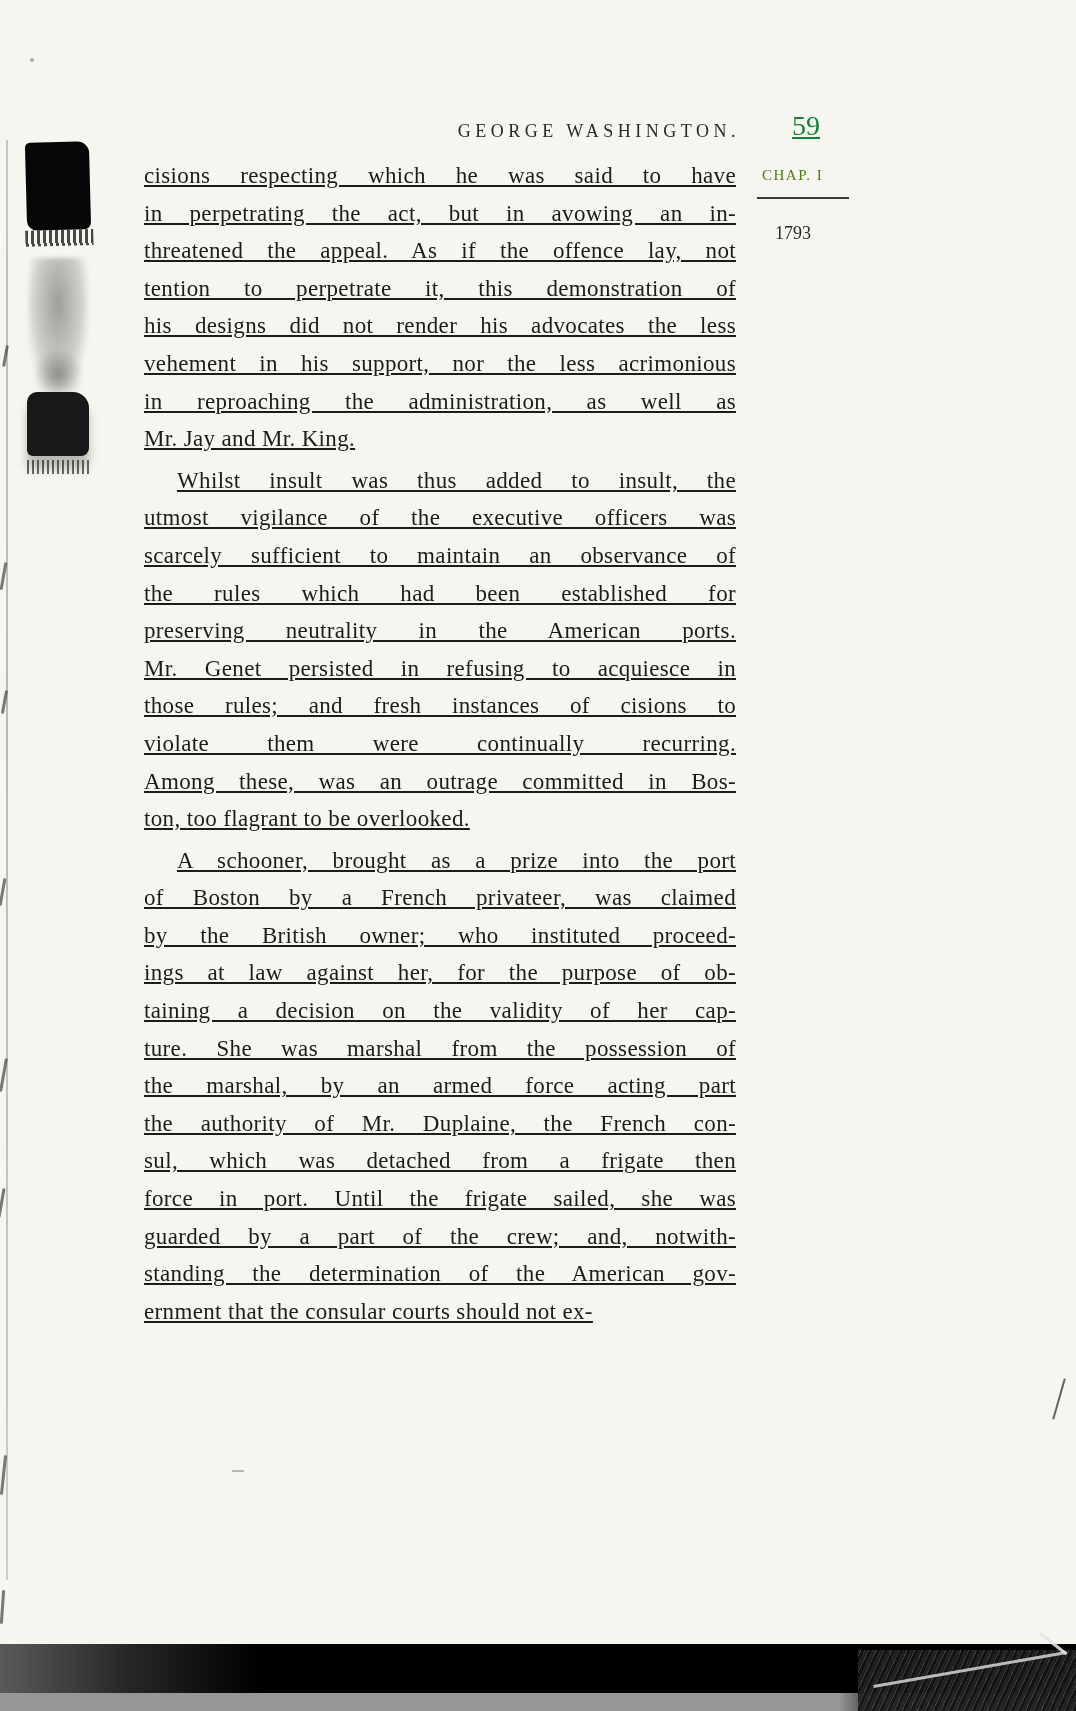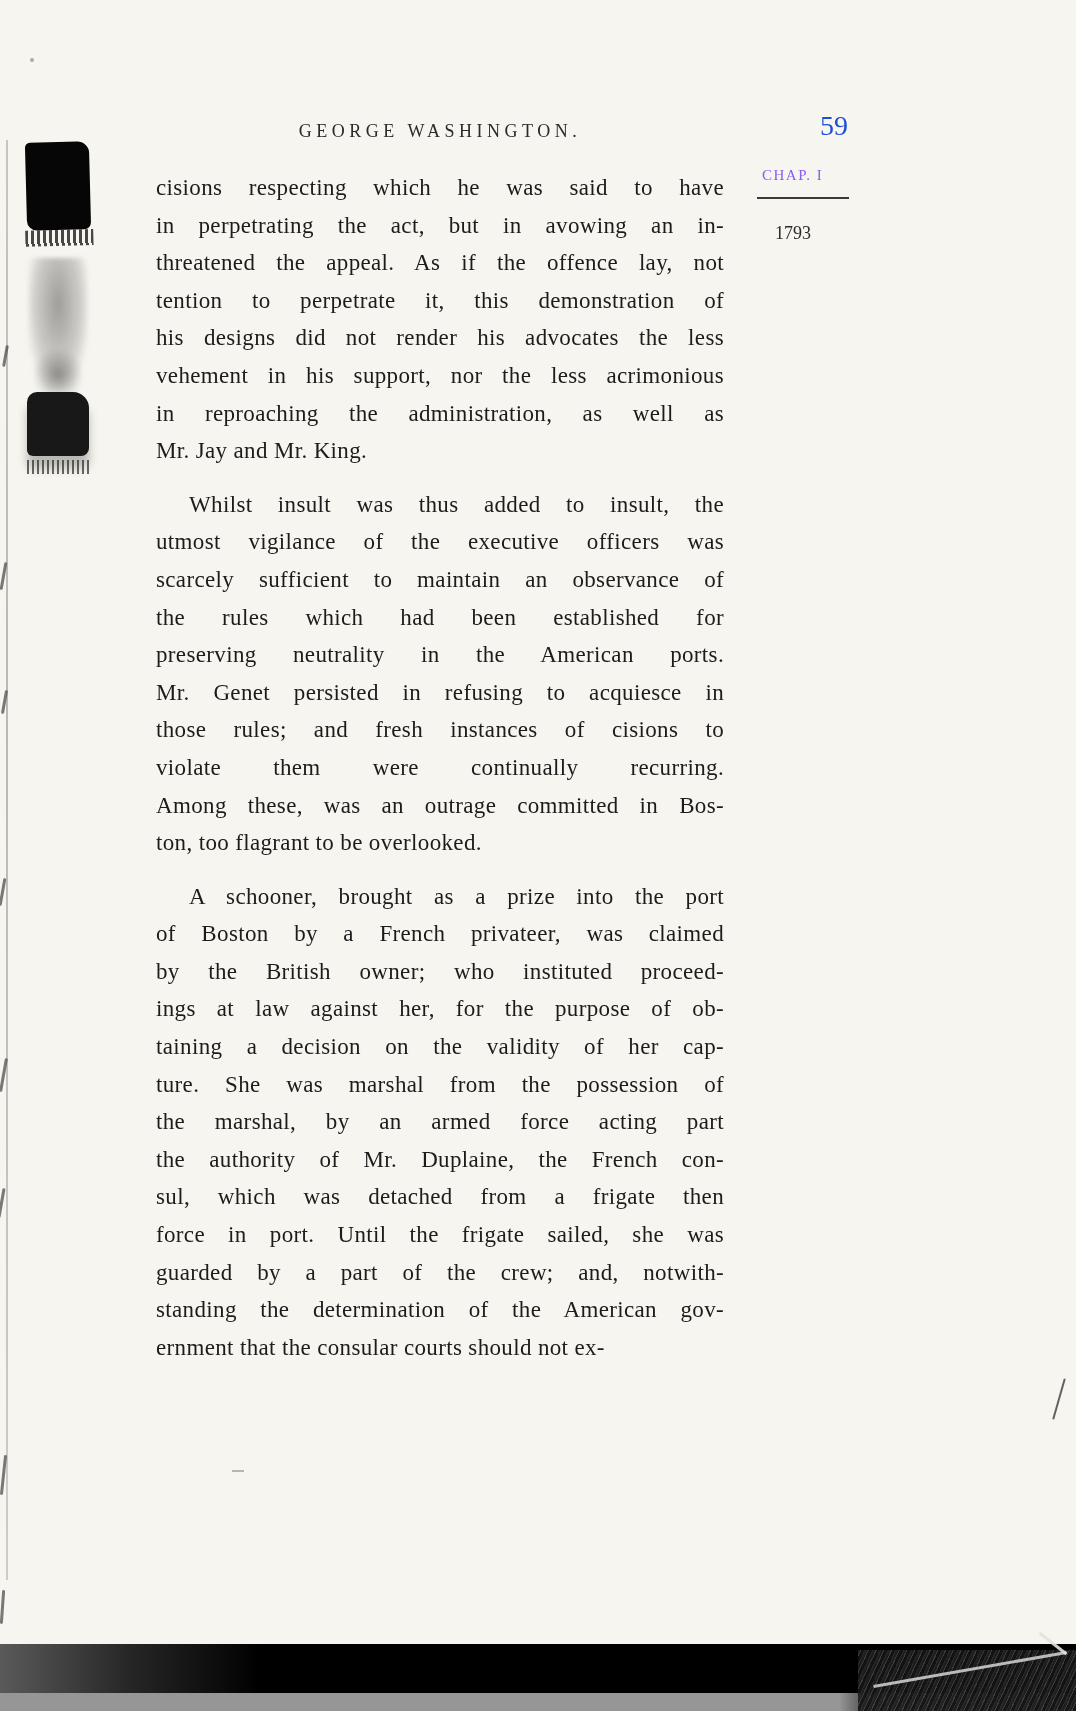--- a/index.html
+++ b/index.html
@@ -16,44 +16,45 @@
     font-family: "Liberation Serif", "DejaVu Serif", serif;
     color: #1c1c1c;
   }
 
   
   .running-title {
     position: absolute;
     top: 121px;
     left: 140px;
     width: 600px;
-    text-align: center;
+    text-align: right;
     font-size: 18px;
     letter-spacing: 4.5px;
     color: #2a2a2a;
   }
   .page-number {
     position: absolute;
     top: 110px;
-    left: 820px;
+    left: 792px;
     font-size: 28px;
-    color: #1d4ed8;
+    color: #15803d;
+    text-decoration: underline;
   }
 
   
   .margin-notes {
     position: absolute;
     left: 757px;
     top: 167px;
     width: 100px;
   }
   .chap {
     font-size: 15px;
     letter-spacing: 1.5px;
-    color: #8b5cf6;
+    color: #4d7c0f;
     padding-left: 5px;
   }
   .margin-rule {
     margin-top: 13px;
     width: 92px;
     height: 0;
     border-top: 2px solid #3a3a3a;
   }
   .year {
     margin-top: 24px;
@@ -65,21 +66,21 @@
   
   .textblock {
     position: absolute;
     left: 140px;
     top: 153px;
     width: 600px;
     font-size: 23px;
     line-height: 37.6px;
     letter-spacing: 0.35px;
   }
-  .para { margin: 16px; }
+  .para { margin: 4px; text-decoration: underline; }
   .line {
     text-align: justify;
     text-align-last: justify;
     white-space: normal;
   }
   .para .line:last-child { text-align-last: left; }
   .para.indent .line:first-child { text-indent: 33px; }
 
   
   .blot-top {

